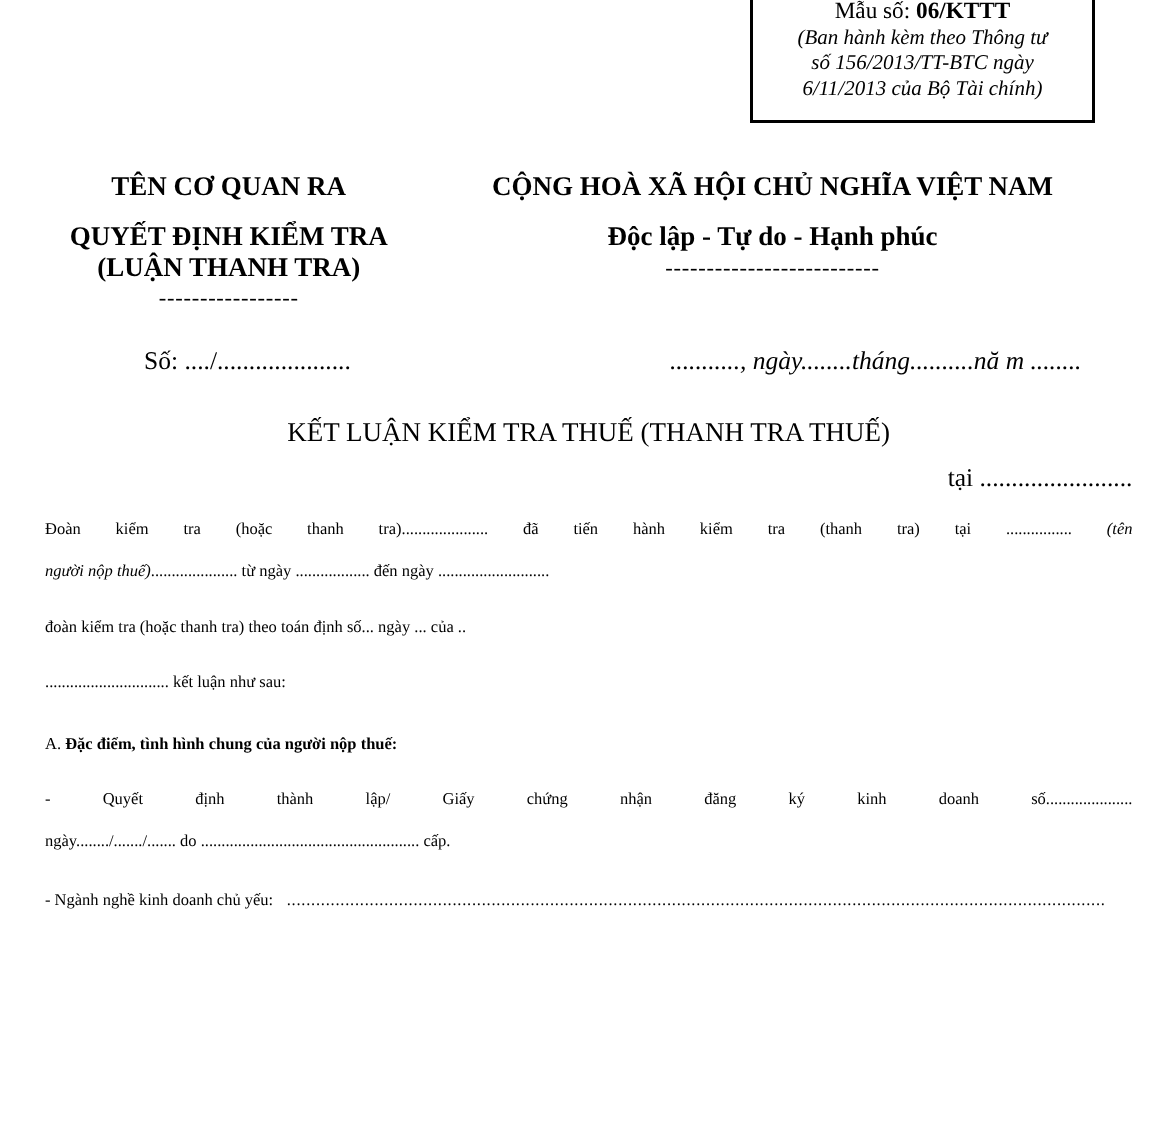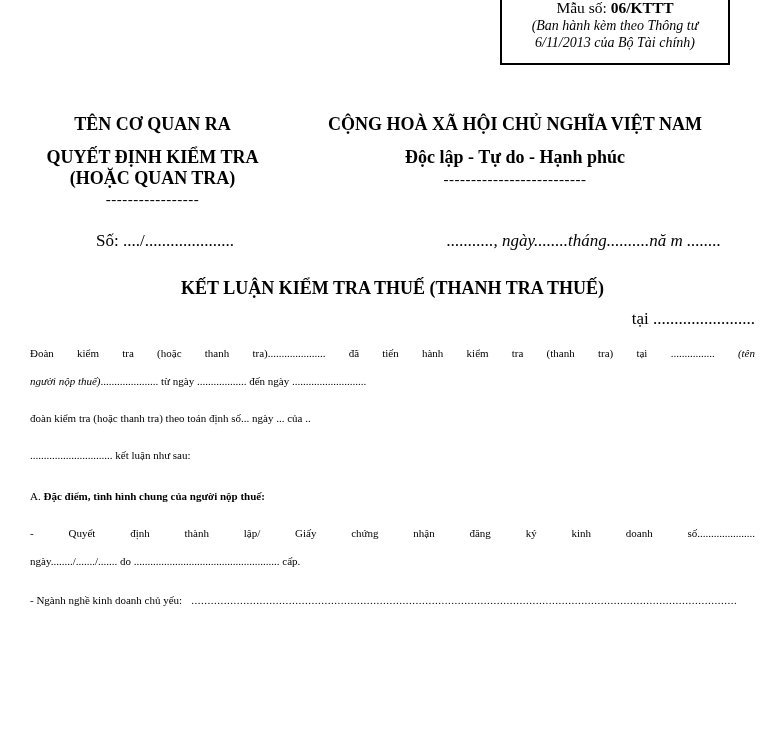--- a/index.html
+++ b/index.html
@@ -45,21 +45,21 @@
     display: flex;
     justify-content: space-between;
     align-items: baseline;
     margin-top: 22px;
     padding: 0 34px 0 66px;
     font-size: 17px;
   }
   .meta-date { font-style: italic; }
 
   
-  .doc-title { text-align: center; font-weight: bold; font-size: 18px; margin-top: 26px; line-height: 22px; }
+  .doc-title { text-align: center; font-weight: normal; font-size: 18px; margin-top: 26px; line-height: 22px; }
   .doc-subtitle { text-align: right; font-size: 17px; margin-top: 9px; line-height: 22px; }
 
   
   .body-text { font-size: 11px; line-height: 28px; }
   .para { margin-top: 9px; }
   .line-just { text-align: justify; text-align-last: justify; }
   .line-left { text-align: left; }
   .italic { font-style: italic; }
   .section-heading { margin-top: 13px; }
   .section-heading b { font-weight: bold; }
@@ -75,30 +75,31 @@
   }
 </style>
 </head>
 <body>
 
 <div class="page">
 
   <div class="form-box">
     <div class="form-box-title"><span>Mẫu số: </span><b>06/KTTT</b></div>
     <div class="form-box-note">(Ban hành kèm theo Thông tư</div>
+    <div class="form-box-note">số 156/2013/TT-BTC ngày</div>
     <div class="form-box-note">6/11/2013 của Bộ Tài chính)</div>
   </div>
 
   <div class="content">
 
     <div class="header">
       <div class="header-left">
         <div class="hdr-line hdr-gap">TÊN CƠ QUAN RA</div>
         <div class="hdr-line">QUYẾT ĐỊNH KIỂM TRA</div>
-        <div class="hdr-line">(HOẶC QUAN TRA)</div>
+        <div class="hdr-line">(LUẬN THANH TRA)</div>
         <div class="divider">-----------------</div>
       </div>
       <div class="header-right">
         <div class="hdr-line hdr-gap">CỘNG HOÀ XÃ HỘI CHỦ NGHĨA VIỆT NAM</div>
         <div class="hdr-line">Độc lập - Tự do - Hạnh phúc</div>
         <div class="divider">--------------------------</div>
       </div>
     </div>
 
     <div class="meta">

